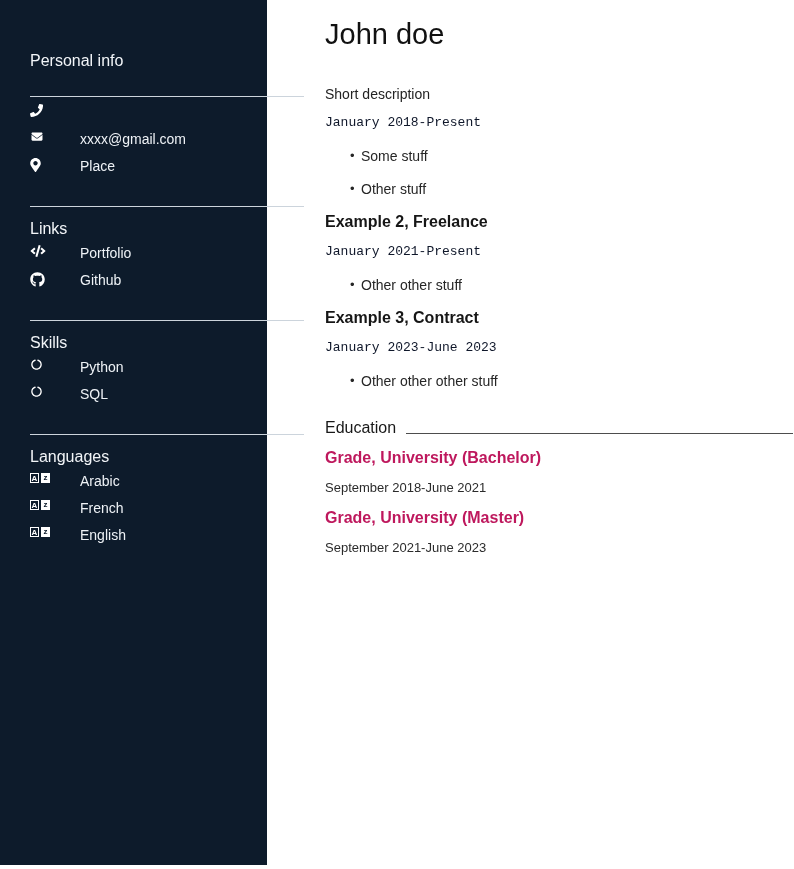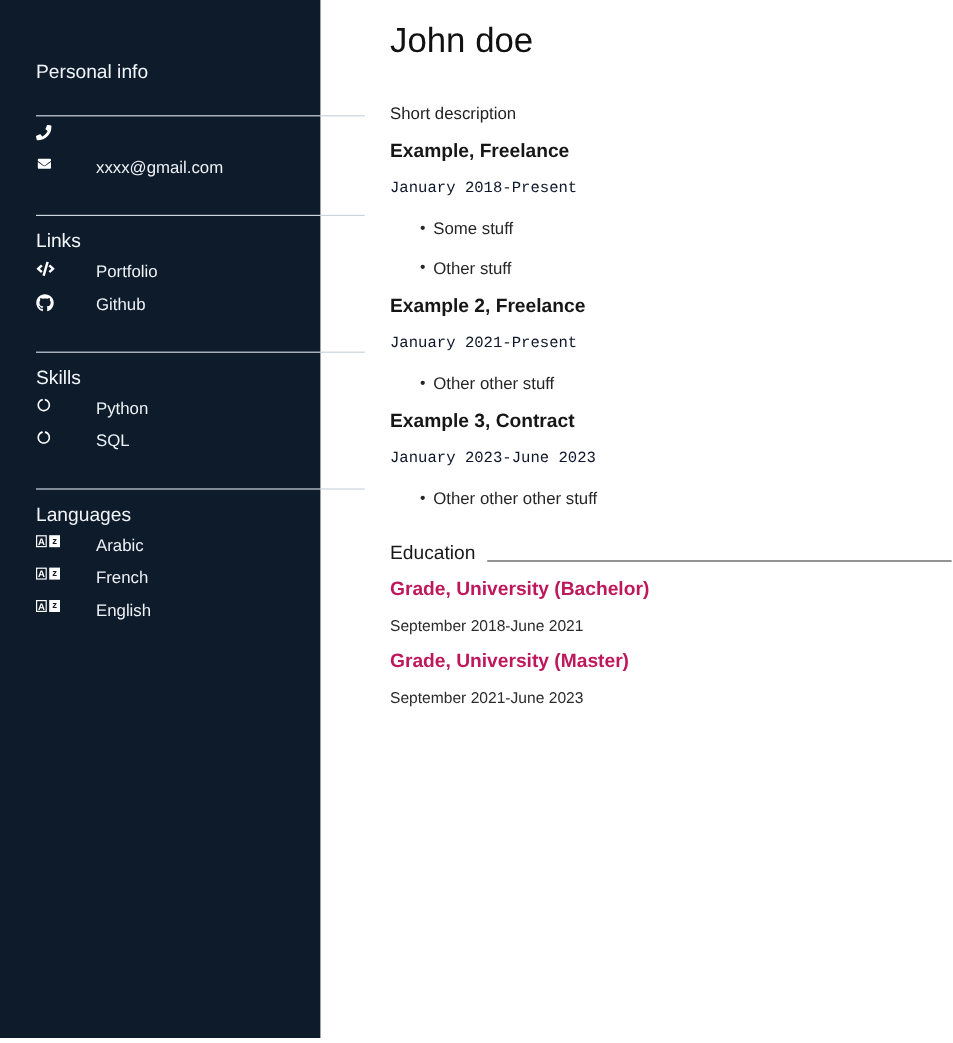--- a/index.html
+++ b/index.html
@@ -102,20 +102,28 @@
       <span class="sb-label"></span>
     </div>
     <div class="sb-row">
       <span class="sb-icon">
         <svg width="14" height="11" viewBox="0 0 512 512">
             <path fill="#ffffff" d="M502.3 190.8c3.9-3.1 9.7-.2 9.7 4.7V400c0 26.5-21.5 48-48 48H48c-26.5 0-48-21.5-48-48V195.6c0-5 5.7-7.8 9.7-4.7 22.4 17.4 52.1 39.5 154.1 113.6 21.1 15.4 56.7 47.8 92.2 47.6 35.7.3 72-32.8 92.3-47.6 102-74.1 131.6-96.3 154-113.7zM256 320c23.2.4 56.6-29.2 73.4-41.4 132.7-96.3 142.8-104.7 173.4-128.7 5.8-4.5 9.2-11.5 9.2-18.9v-19c0-26.5-21.5-48-48-48H48C21.5 64 0 85.5 0 112v19c0 7.4 3.4 14.3 9.2 18.9 30.6 23.9 40.7 32.4 173.4 128.7 16.8 12.2 50.2 41.8 73.4 41.4z"></path>
           </svg>
       </span>
       <span class="sb-label">xxxx@gmail.com</span>
     </div>
+    <div class="sb-row">
+      <span class="sb-icon">
+        <svg width="11" height="14" viewBox="0 0 384 512">
+            <path fill="#ffffff" fill-rule="evenodd" d="M172.268 501.67C26.97 291.031 0 269.413 0 192 0 85.961 85.961 0 192 0s192 85.961 192 192c0 77.413-26.97 99.031-172.268 309.67-9.535 13.774-29.93 13.773-39.464 0zM192 272c44.183 0 80-35.817 80-80s-35.817-80-80-80-80 35.817-80 80 35.817 80 80 80z"></path>
+          </svg>
+      </span>
+      <span class="sb-label">Place</span>
+    </div>
   </div>
 
   <div class="sb-divider between"></div>
   <h2 class="sb-heading mid">Links</h2>
 
   <div class="sb-rows">
     <div class="sb-row">
       <span class="sb-icon">
         <svg width="16" height="12" viewBox="0 0 640 512">
             <path fill="#ffffff" d="M278.9 511.5l-61-17.7c-6.4-1.8-10-8.5-8.2-14.9L346.2 8.7c1.8-6.4 8.5-10 14.9-8.2l61 17.7c6.4 1.8 10 8.5 8.2 14.9L294.1 503.2c-1.9 6.4-8.5 10.1-15.2 8.3zm-114-112.2l43.5-46.4c4.6-4.9 4.3-12.7-.8-17.2L117 256l90.6-79.7c5.1-4.5 5.5-12.3.8-17.2l-43.5-46.4c-4.5-4.8-12.1-5.1-17-.5L3.8 247.2c-5.1 4.7-5.1 12.8 0 17.5l144.1 135.1c4.9 4.6 12.5 4.4 17-.5zm327.2.6l144.1-135.1c5.1-4.7 5.1-12.8 0-17.5L492.1 112.1c-4.8-4.5-12.4-4.3-17 .5L431.6 159c-4.6 4.9-4.3 12.7.8 17.2L523 256l-90.6 79.7c-5.1 4.5-5.5 12.3-.8 17.2l43.5 46.4c4.5 4.9 12.1 5.1 17 .6z"></path>
@@ -182,21 +190,20 @@
     </div>
   </div>
 
 </aside>
 
 <main class="main">
   <h1 class="name">John doe</h1>
   <div class="description">Short description</div>
 
 
-  <div class="entry-title">Example, Freelance</div>
   <div class="entry-period">January 2018-Present</div>
   <ul class="bullets">
     <li>Some stuff</li>
     <li>Other stuff</li>
   </ul>
 
   <div class="entry-title">Example 2, Freelance</div>
   <div class="entry-period">January 2021-Present</div>
   <ul class="bullets">
     <li>Other other stuff</li>

